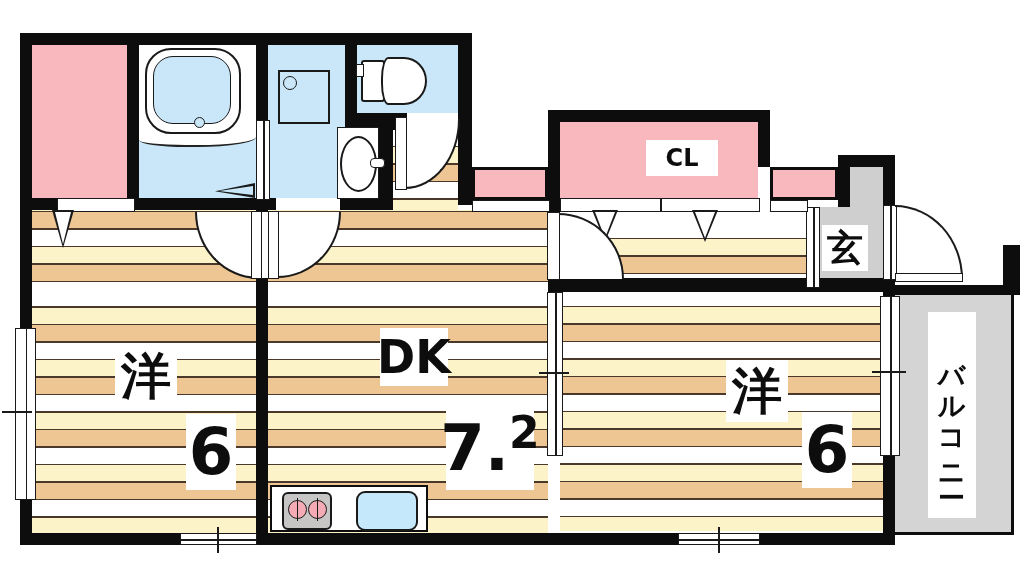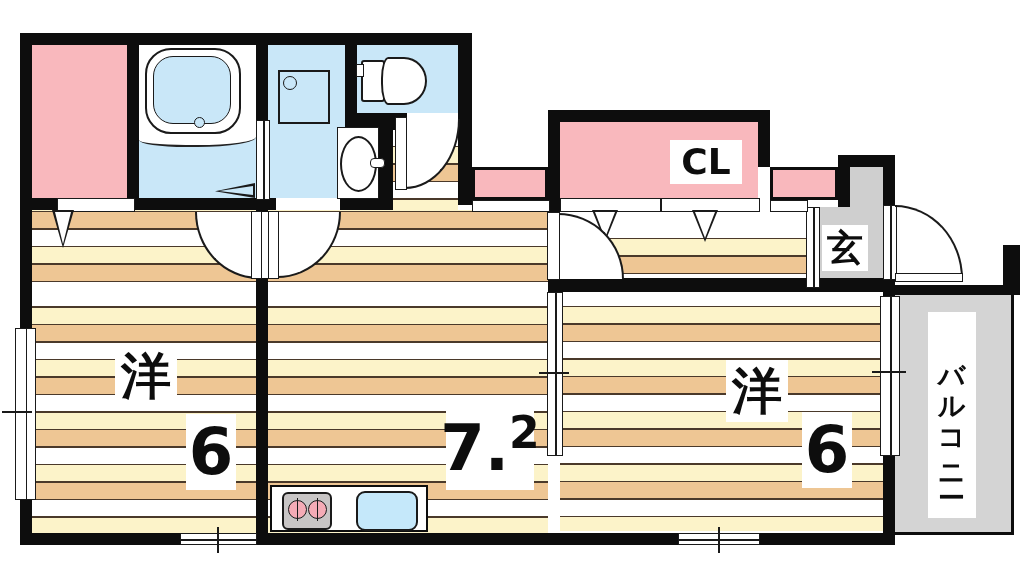--- a/index.html
+++ b/index.html
@@ -170,37 +170,40 @@
   <div class="fixture" style="left:361px;top:60px;width:20px;height:38px;border-radius:3px;"></div>
   <div class="fixture" style="left:356px;top:64px;width:6px;height:11px;border-width:1.4px;"></div>
   <div class="fixture" style="left:381px;top:57px;width:42px;height:44px;border-radius:16% 50% 50% 16% / 45% 50% 50% 45%;"></div>
 
   <div style="position:absolute;left:270px;top:485px;width:158px;height:47px;background:#fff;border:2.5px solid #0d0d0d;box-sizing:border-box;"></div>
   <div style="position:absolute;left:282px;top:492px;width:46px;height:34px;background:#c8c5c5;border:2px solid #1a1a1a;border-radius:6px;"></div>
   <div class="burner" style="left:288px;top:500px;"></div>
   <div class="burner" style="left:308px;top:500px;"></div>
   <div style="position:absolute;left:356px;top:491px;width:58px;height:36px;background:#c5e8fa;border:2px solid #1a1a1a;border-radius:9px;"></div>
 
-  <div class="label" style="left:670px;top:140px;width:72px;height:44px;font-size:36px;">
+  <div class="label" style="left:646px;top:140px;width:72px;height:36px;font-size:24px;">
       <span>CL</span>
     </div>
   <div class="label" style="left:822px;top:225px;width:46px;height:46px;font-size:36px;font-weight:600;">
       <span>玄</span>
     </div>
   <div class="label vtext" style="left:928px;top:312px;width:48px;height:206px;font-size:27px;font-weight:600;">
       <span>バルコニー</span>
     </div>
 
   <div class="label" style="left:115px;top:345px;width:62px;height:62px;font-size:50px;font-weight:600;">
       <span>洋</span>
     </div>
   <div class="label" style="left:186px;top:414px;width:50px;height:76px;font-size:64px;">
       <span>6</span>
     </div>
 
+  <div class="label" style="left:380px;top:328px;width:68px;height:58px;font-size:46px;">
+      <span>DK</span>
+    </div>
   <div class="label" style="left:446px;top:406px;width:88px;height:84px;font-size:64px;align-items:flex-start;">
       <span style="line-height:84px;">7.</span>
       <span style="font-size:44px;line-height:54px;">2</span>
     </div>
 
   <div class="label" style="left:726px;top:360px;width:62px;height:62px;font-size:50px;font-weight:600;">
       <span>洋</span>
     </div>
   <div class="label" style="left:802px;top:412px;width:50px;height:76px;font-size:64px;">
       <span>6</span>

